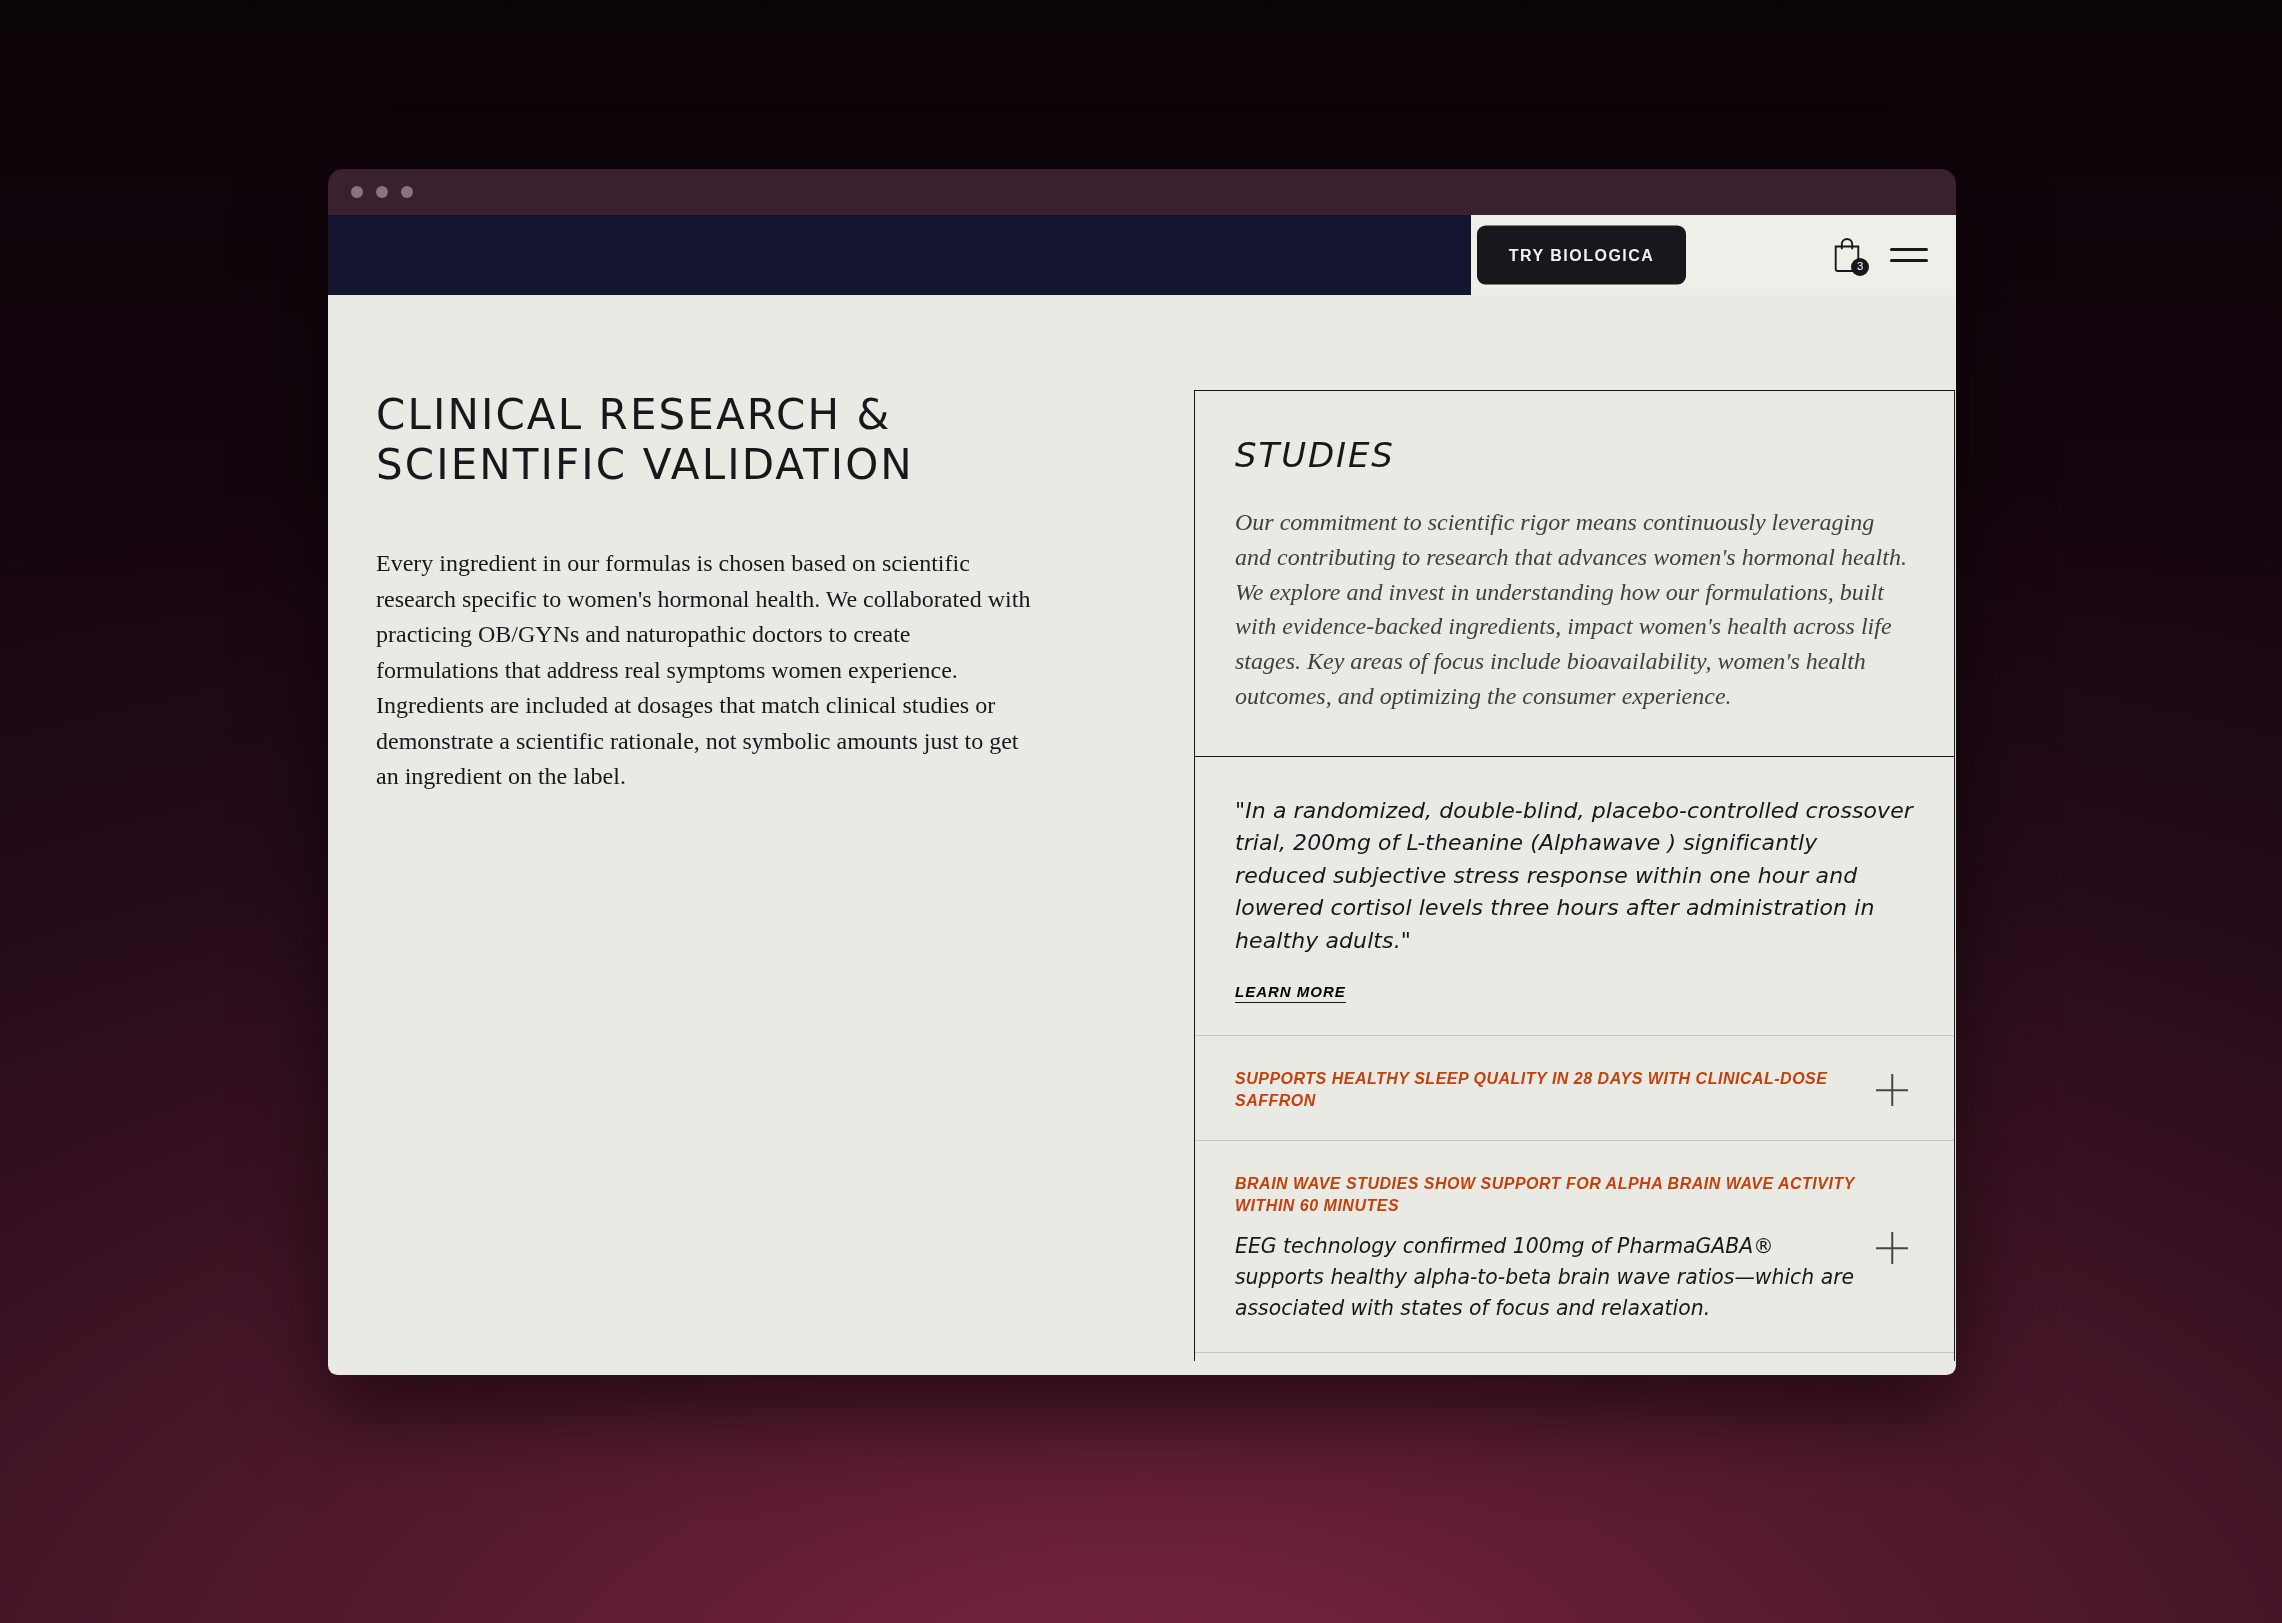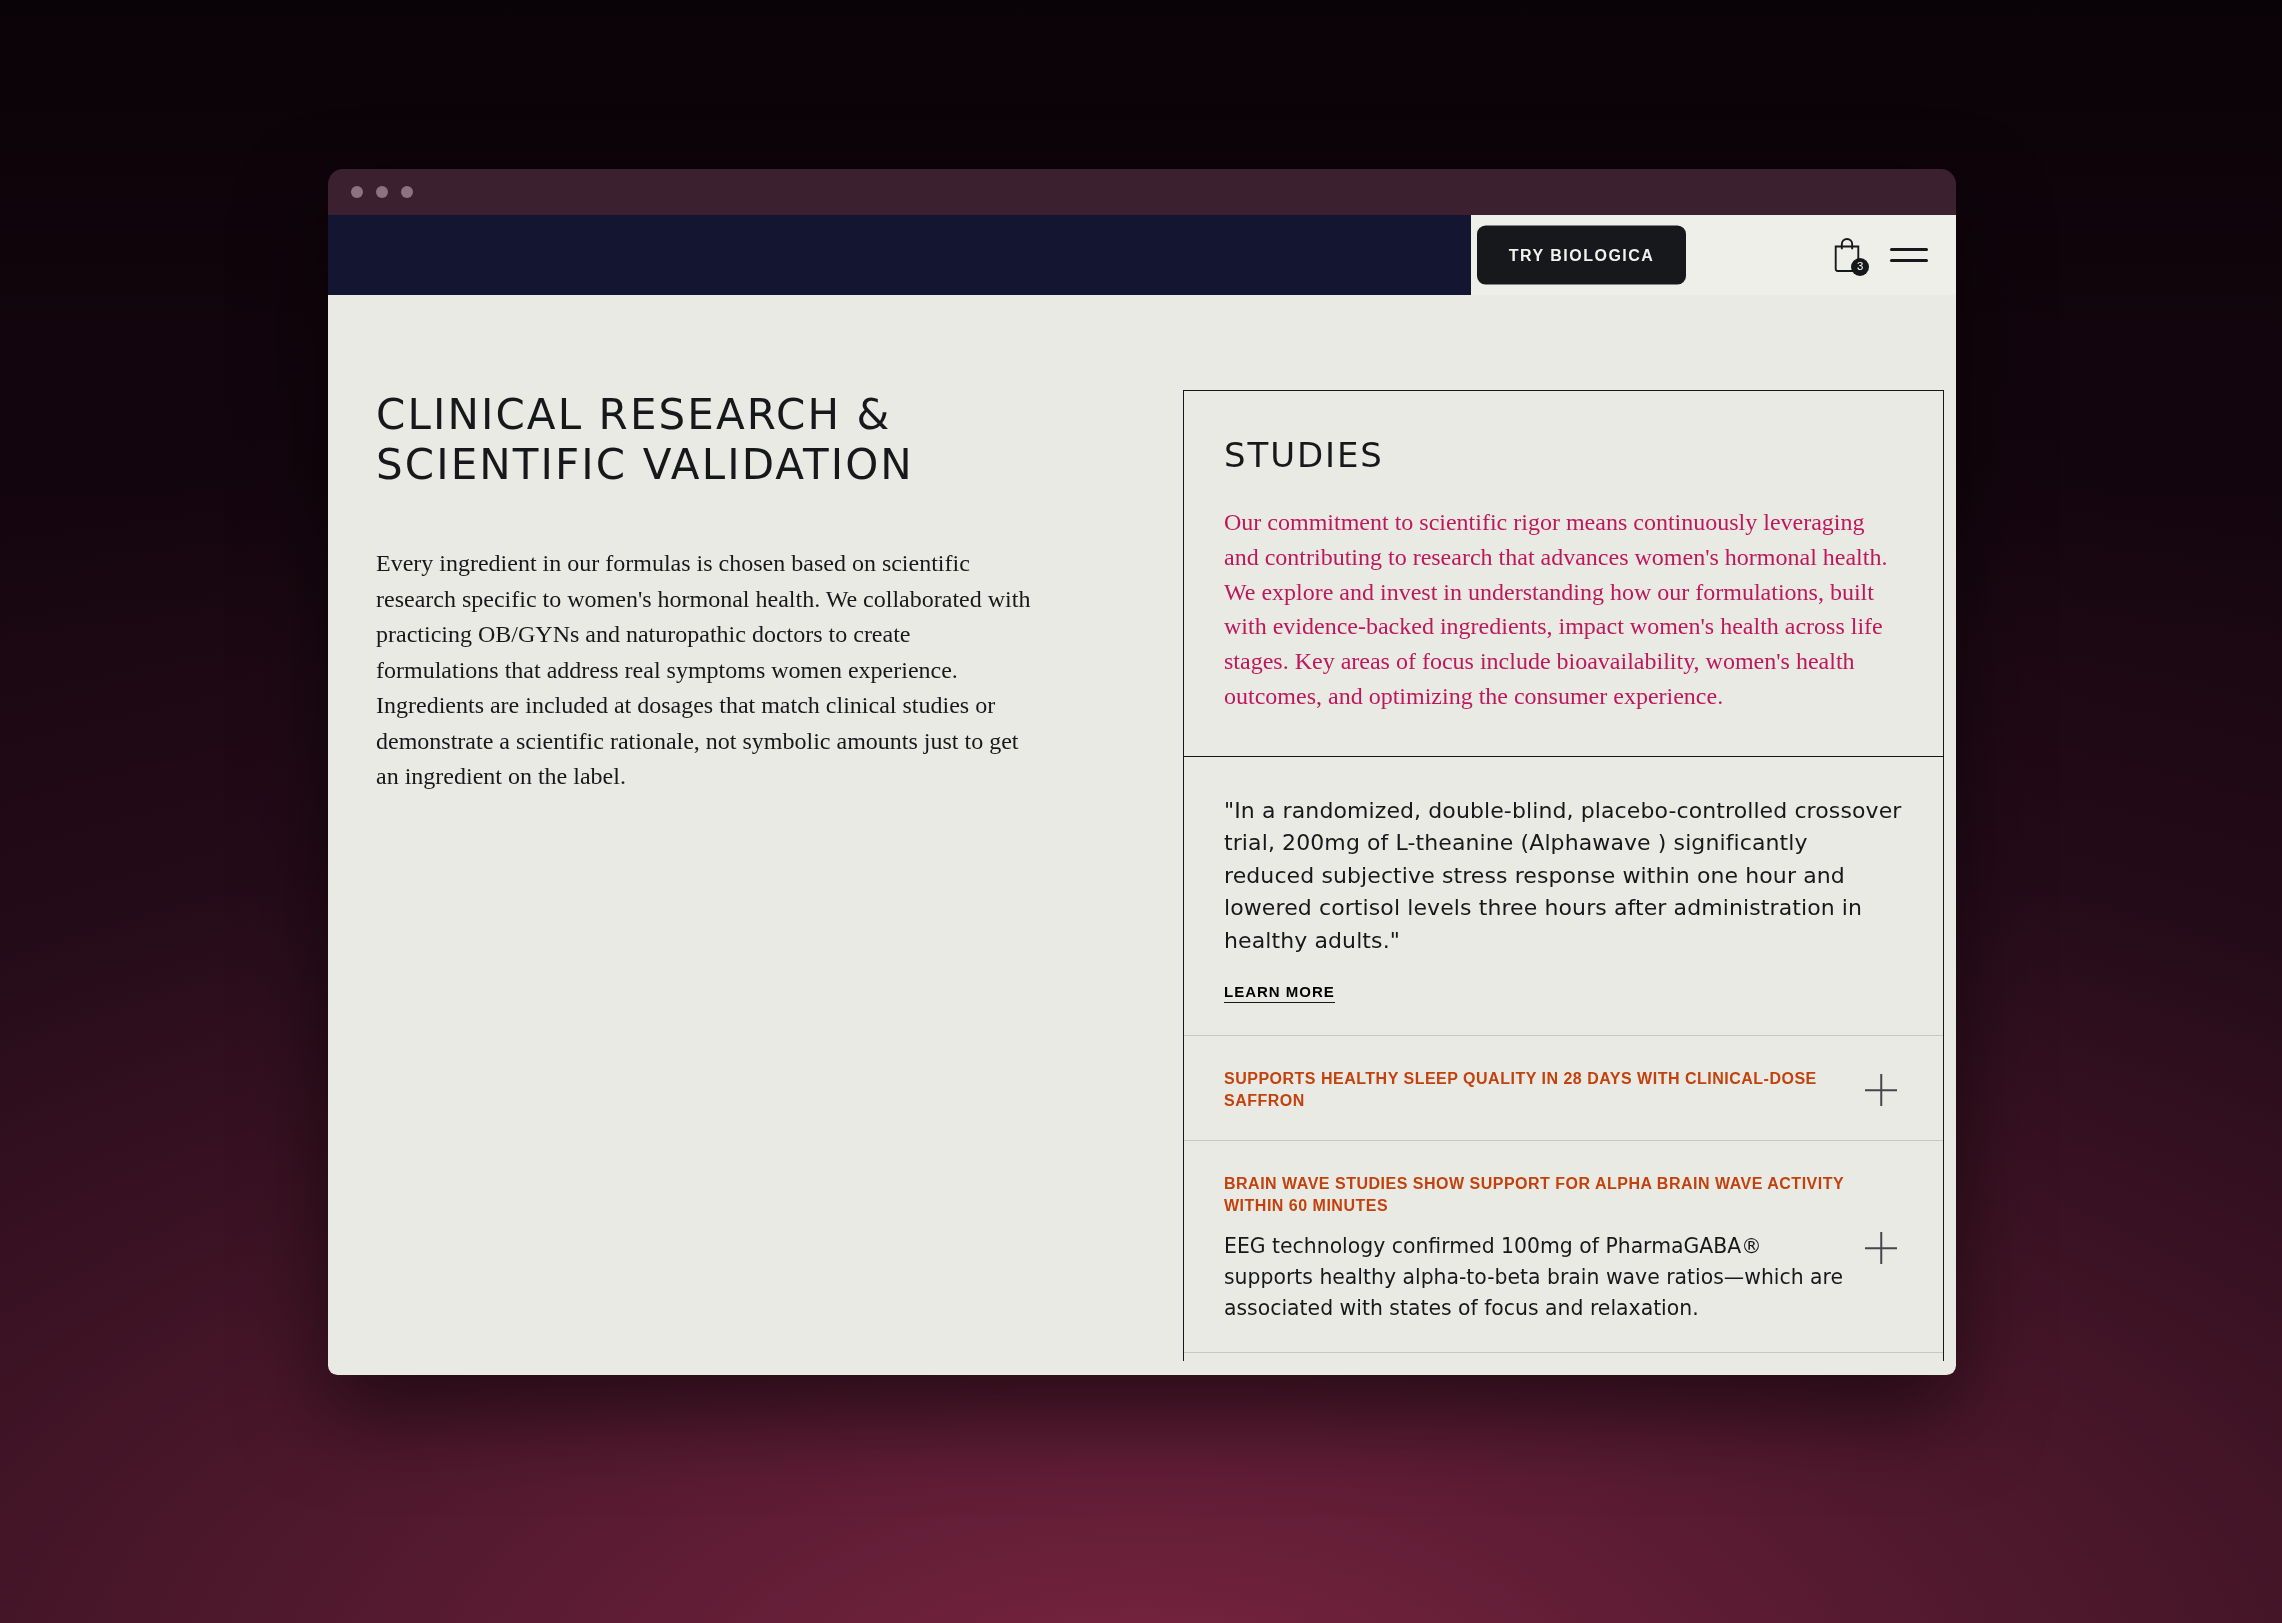--- a/index.html
+++ b/index.html
@@ -160,44 +160,45 @@
     font-family: "Liberation Serif", serif;
     font-size: 24px;
     line-height: 1.48;
     color: #17181c;
     max-width: 656px;
   }
 
   
   .studies {
     width: 761px;
-    margin-left: 5px;
+    margin-left: 16px;
     border: 1px solid #17181c;
     border-bottom: none;
     background: #eaeae4;
     height: calc(100% - 14.3px);
+    font-style: italic;
   }
 
   .studies-head {
     padding: 44px 40px 42px 40px;
     border-bottom: 1px solid #17181c;
   }
   .studies-title {
     font-family: "DejaVu Sans", sans-serif;
     font-size: 34px;
     letter-spacing: 1.9px;
     font-weight: 400;
     color: #17181c;
   }
   .studies-body {
     margin-top: 30px;
     font-family: "Liberation Serif", serif;
     font-size: 24px;
     line-height: 1.45;
-    color: #be185d;
+    color: #404040;
   }
 
   .quote-block {
     padding: 38px 40px 32px 40px;
     border-bottom: 1px solid #c8c8c0;
   }
   .quote-text {
     font-family: "DejaVu Sans", sans-serif;
     font-size: 22px;
     line-height: 1.48;

